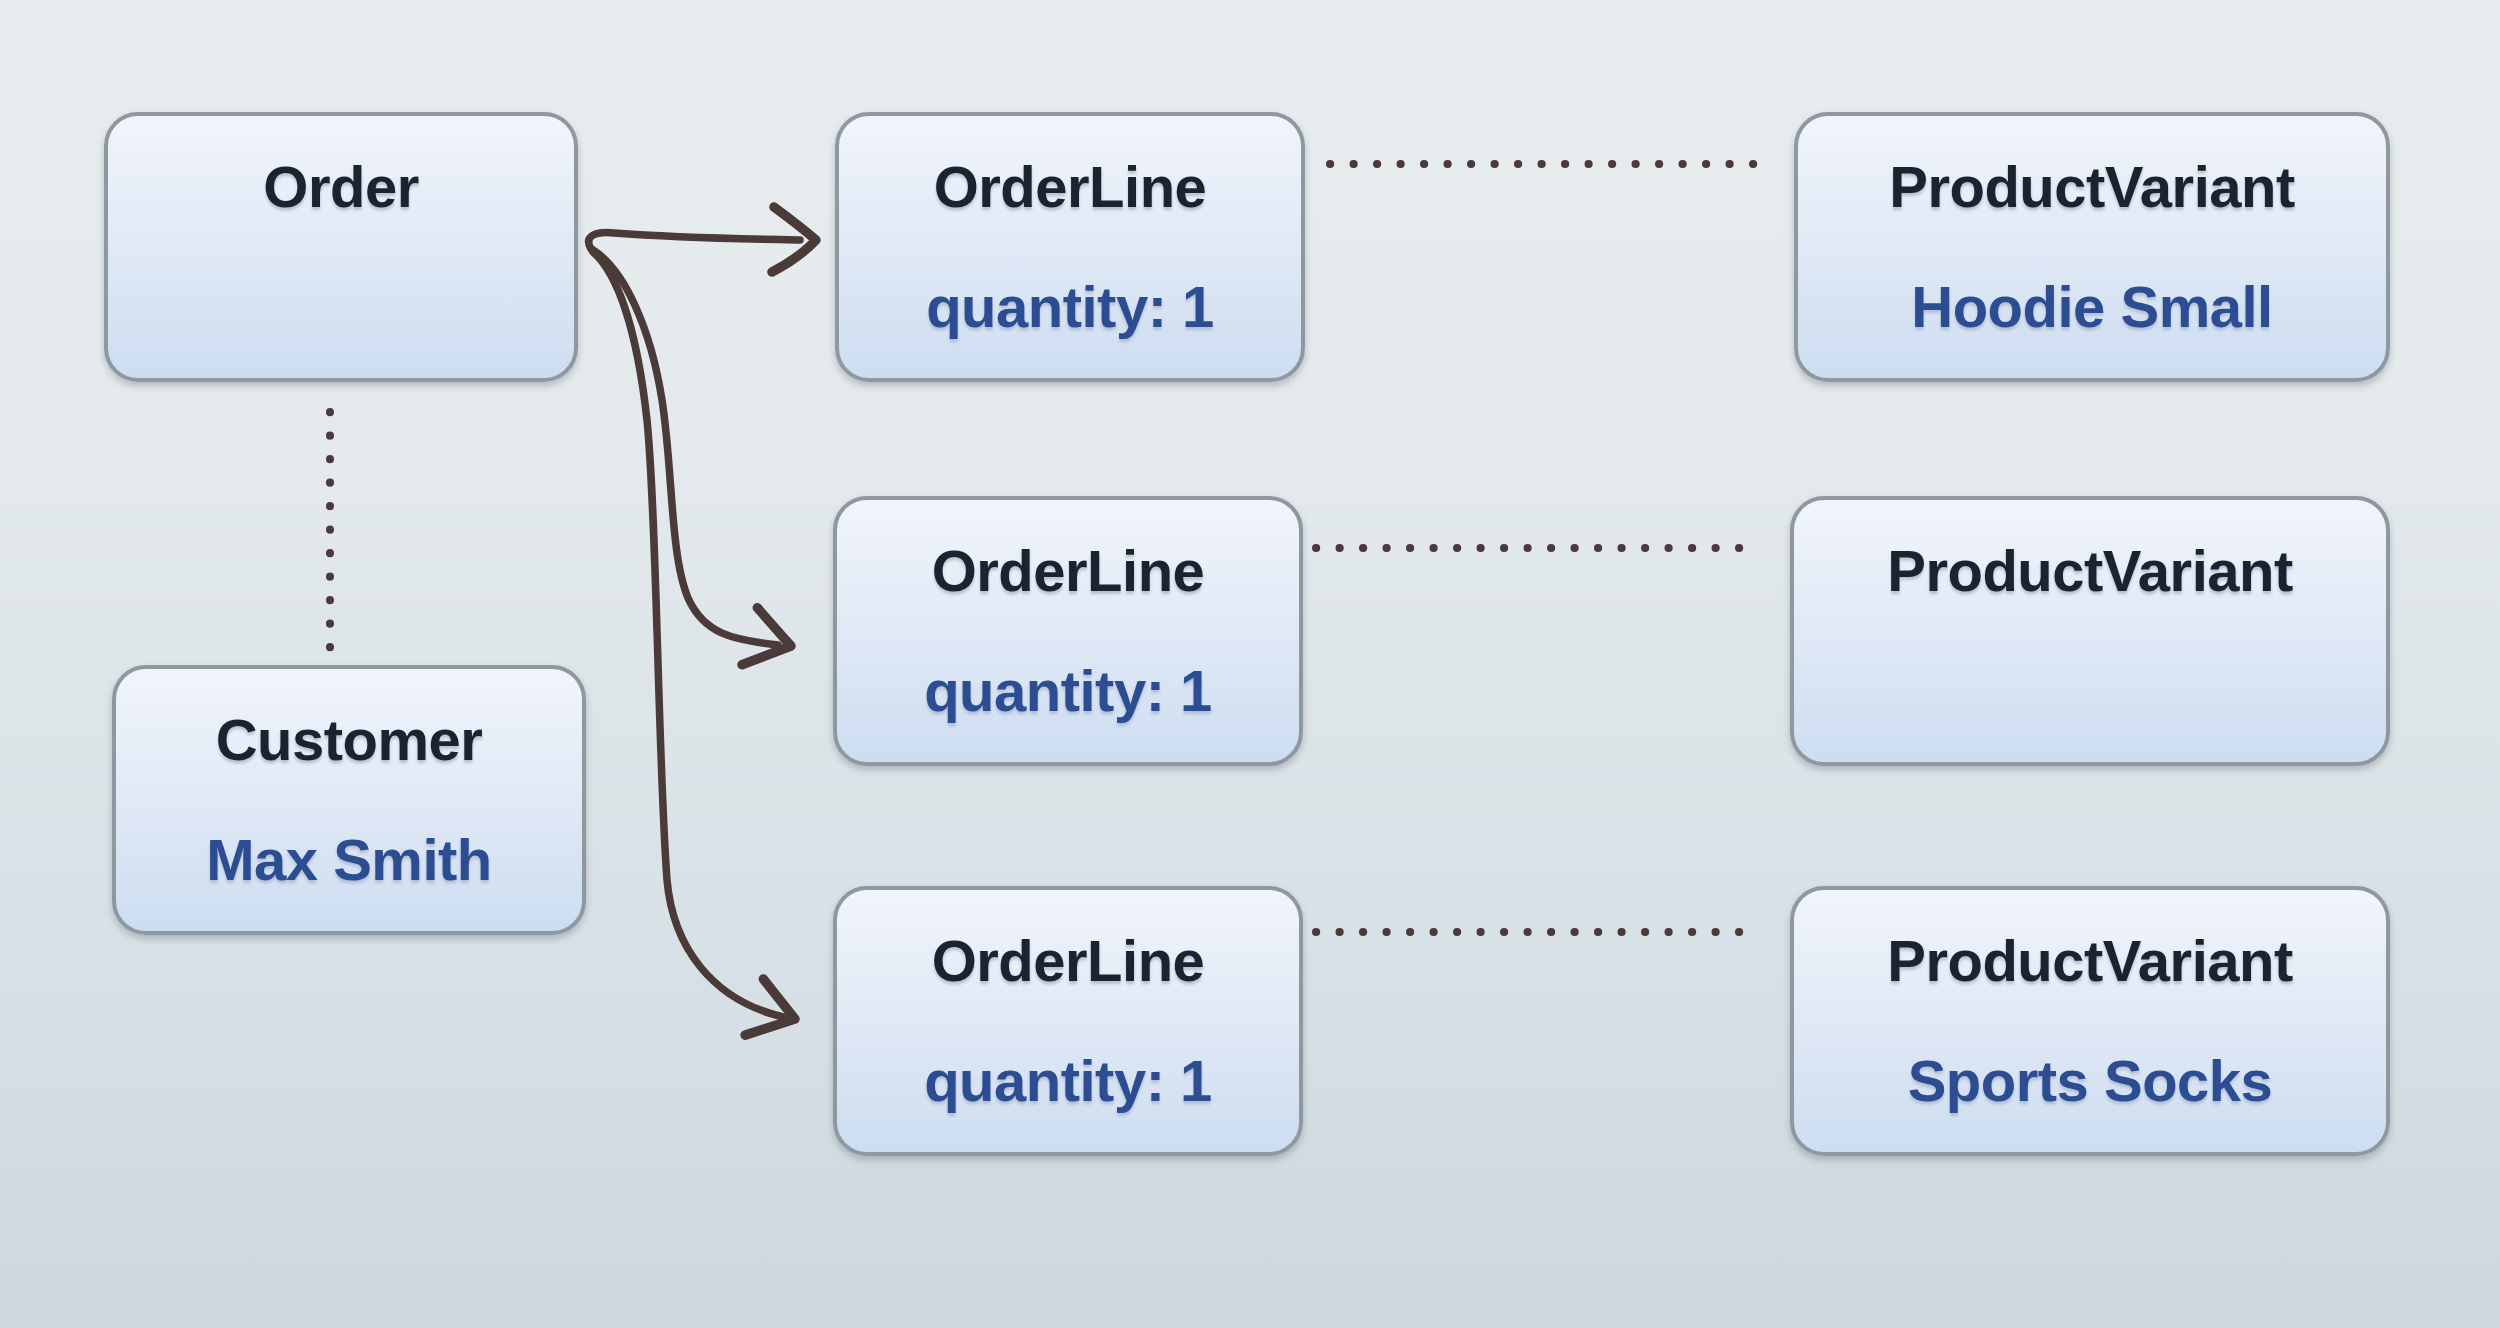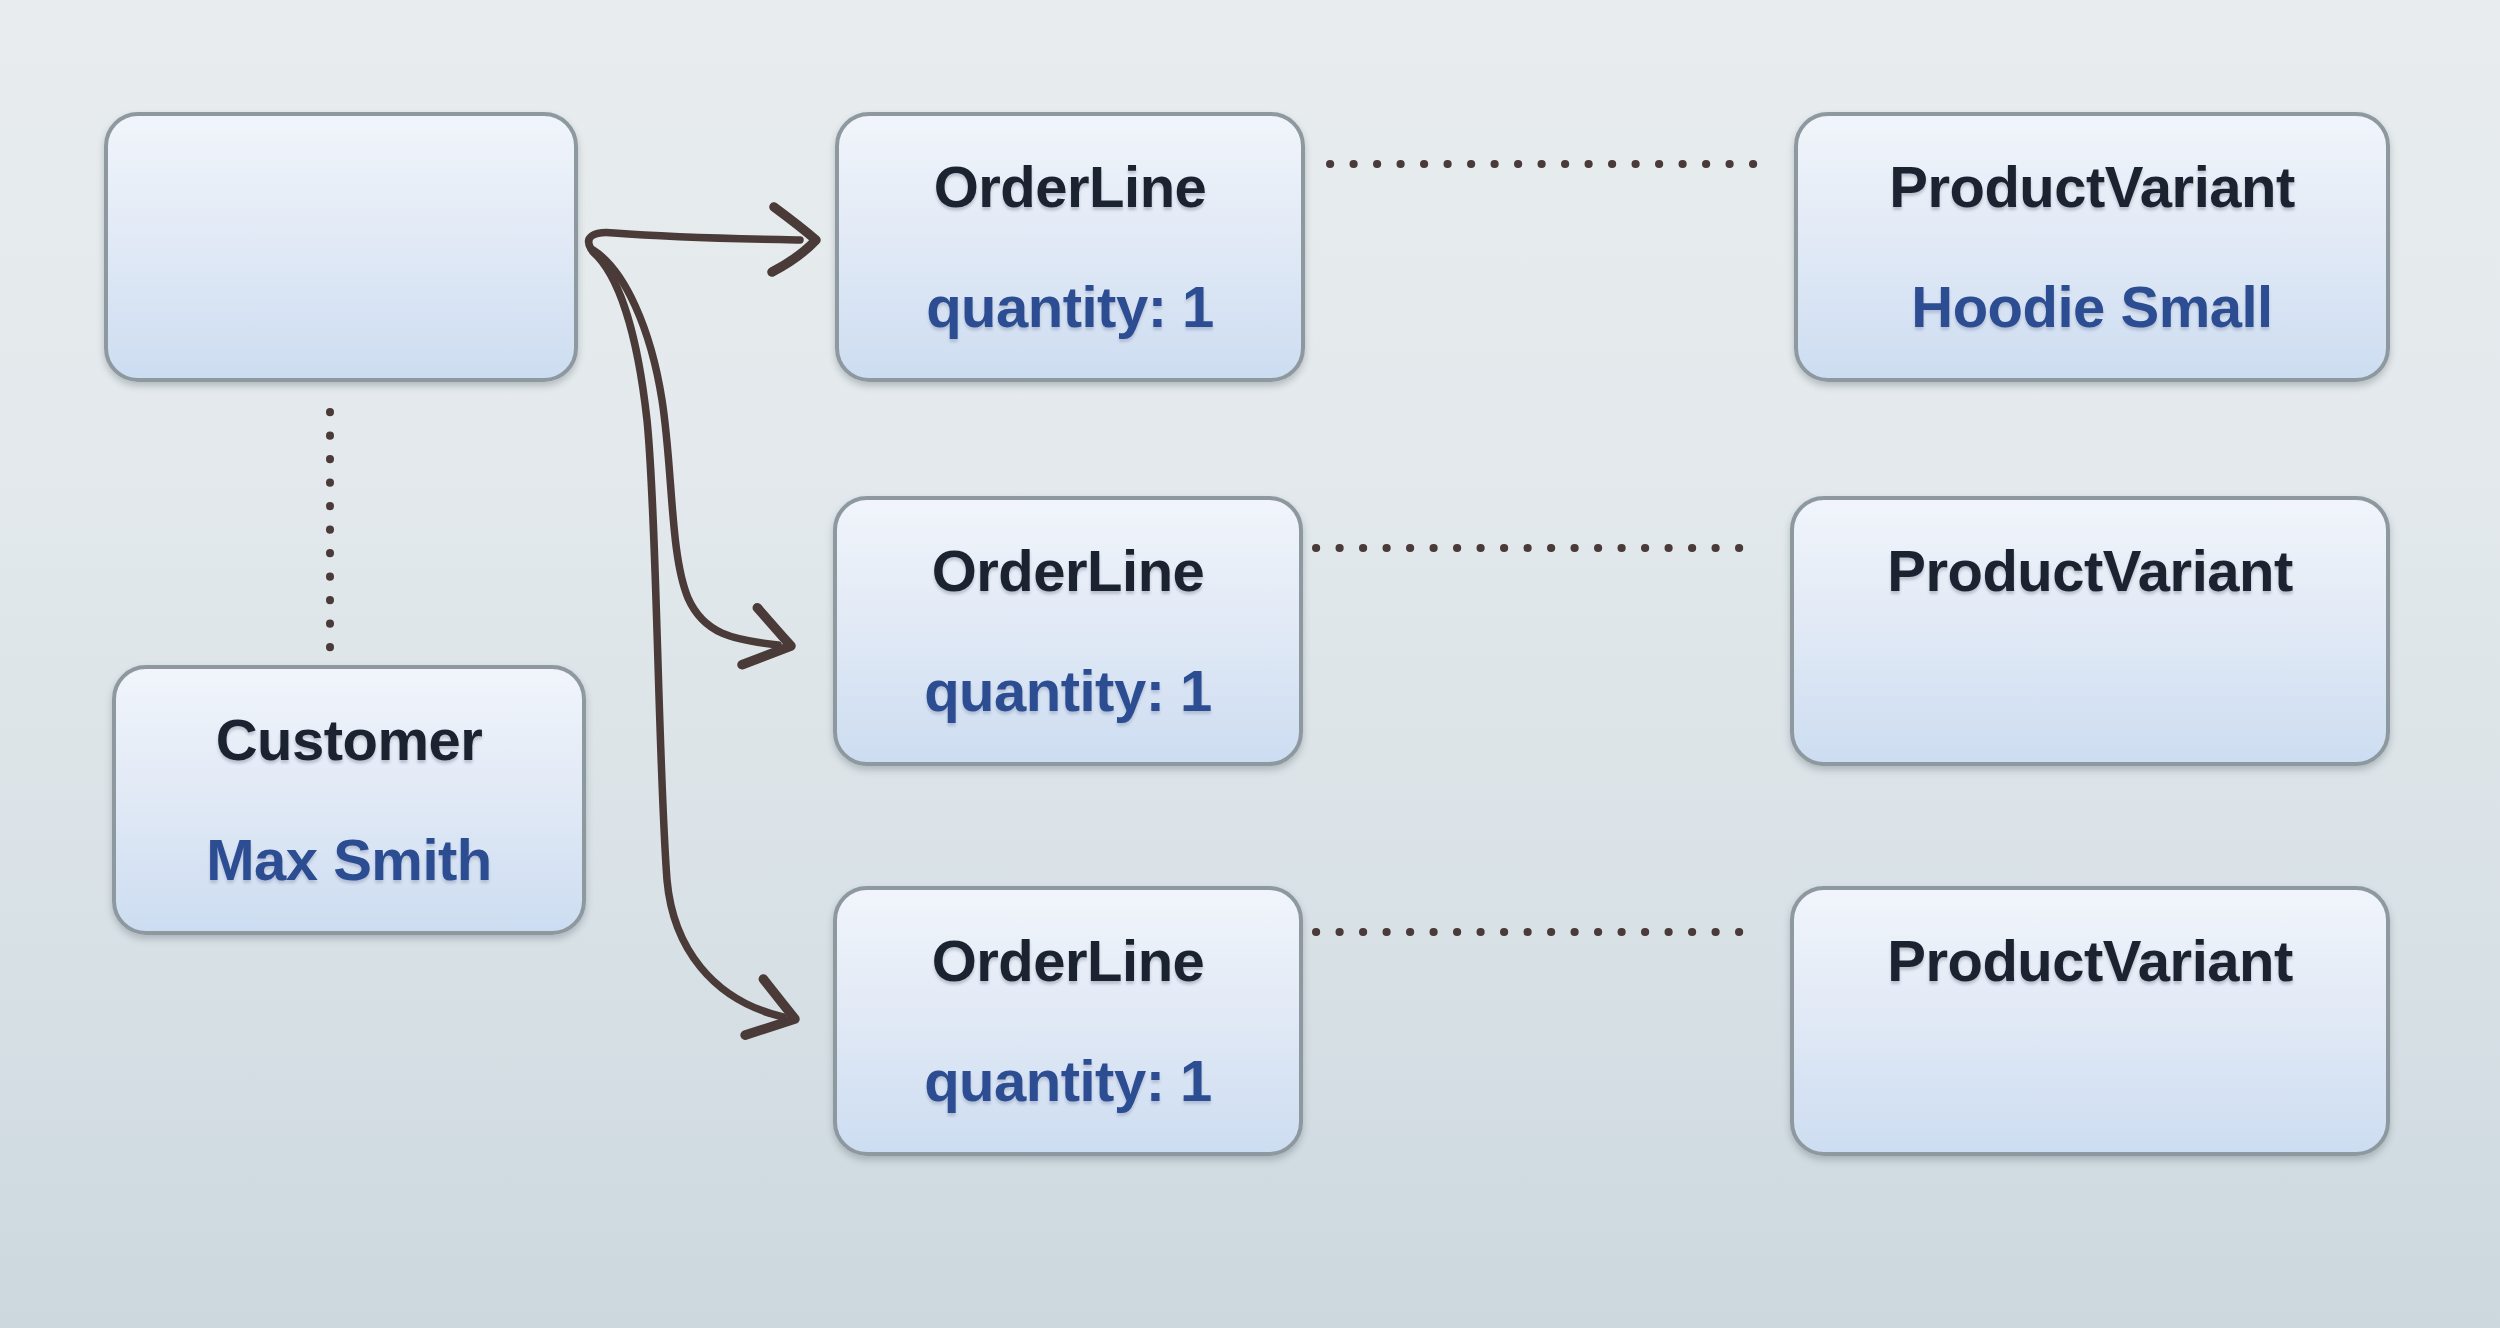--- a/index.html
+++ b/index.html
@@ -72,20 +72,21 @@
       <path class="head" transform="translate(791,646) rotate(14)" d="M-42,-29 Q-19,-13 0,0 Q-20,14 -43,30"></path>
     </g>
 
     <g>
       <path class="shaft" d="M593,252 C618,274 637,330 647,420 C657,520 658,760 667,880 C673,947 712,1000 783,1017"></path>
       <path class="head" transform="translate(795,1019) rotate(17)" d="M-42,-29 Q-19,-13 0,0 Q-20,14 -43,30"></path>
     </g>
   </svg>
 
   <div class="node n-order">
+    <div class="node-title">Order</div>
   </div>
 
   <div class="node n-customer">
     <div class="node-title">Customer</div>
     <div class="node-value">Max Smith</div>
   </div>
 
   <div class="node n-orderline1">
     <div class="node-title">OrderLine</div>
     <div class="node-value">quantity: 1</div>
@@ -105,15 +106,16 @@
     <div class="node-title">ProductVariant</div>
     <div class="node-value">Hoodie Small</div>
   </div>
 
   <div class="node n-productvariant2">
     <div class="node-title">ProductVariant</div>
   </div>
 
   <div class="node n-productvariant3">
     <div class="node-title">ProductVariant</div>
+    <div class="node-value">Sports Socks</div>
   </div>
 
 </div>
 
 </body></html>

